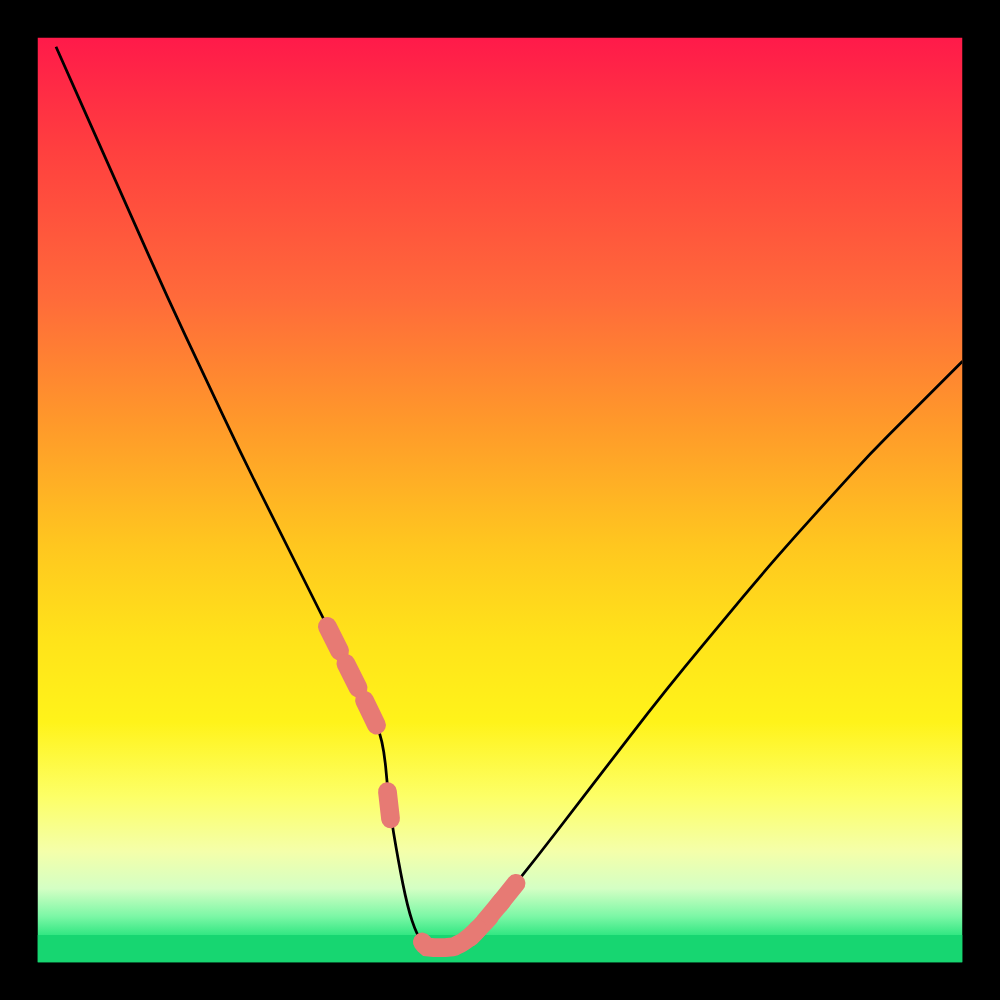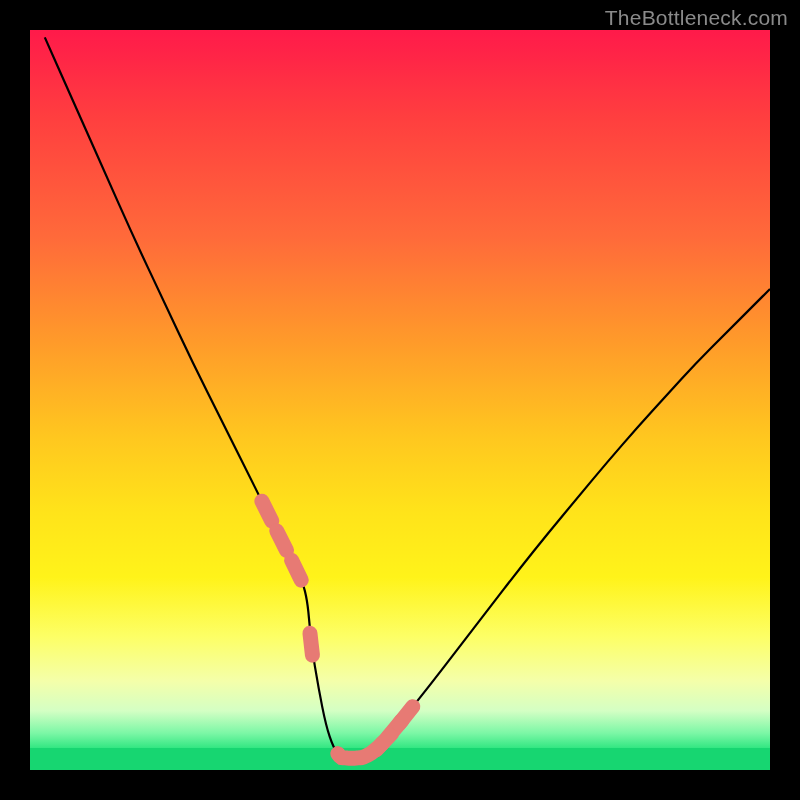--- a/index.html
+++ b/index.html
@@ -66,21 +66,20 @@
   svg.curve {
     position: absolute;
     inset: 0;
   }
 </style>
 </head>
 <body>
 
 <div class="stage">
 
-  <div class="watermark">TheBottleneck.com</div>
 
   <div class="plot-area">
     <div class="gradient-bg"></div>
     <div class="green-bar"></div>
 
     <svg class="curve" viewBox="0 0 740 740" preserveAspectRatio="none">
       <path id="main-curve" fill="none" stroke="#000" stroke-width="2.2" d="M 14.8 7.399999999999977 Q 14.8 7.399999999999977 29.6 40.69999999999999 Q 44.4 74 59.2 107.29999999999995 Q 74 140.5999999999999 88.80000000000001 173.89999999999998 Q 103.60000000000001 207.20000000000005 118.4 238.65 Q 133.2 270.09999999999997 148 301.54999999999995 Q 162.8 332.99999999999994 177.60000000000002 362.6 Q 192.4 392.20000000000005 207.2 421.8 Q 222 451.4 229.4 466.2 Q 236.8 481 244.20000000000002 495.8 Q 251.60000000000002 510.6 259 525.4000000000001 Q 266.4 540.2 271.58 551.3 Q 276.76 562.4 278.98 588.3 Q 281.2 614.2 284.9 636.4000000000001 Q 288.6 658.6 292.3 677.1 Q 296 695.6 299.7 706.7 Q 303.4 717.8 307.1 722.6099999999999 Q 310.8 727.42 314.5 727.79 Q 318.2 728.16 321.9 728.16 Q 325.6 728.16 329.3 727.79 Q 333 727.42 336.70000000000005 725.5699999999999 Q 340.40000000000003 723.72 344.1 720.76 Q 347.79999999999995 717.8 351.5 714.0999999999999 Q 355.2 710.4 362.6 701.52 Q 370 692.64 384.8 674.14 Q 399.6 655.64 414.4 636.4 Q 429.2 617.16 444 597.9200000000001 Q 458.8 578.6800000000001 473.6 559.44 Q 488.40000000000003 540.2 503.20000000000005 521.7 Q 518 503.2 532.8 485.44 Q 547.6 467.68 562.4000000000001 449.91999999999996 Q 577.2 432.15999999999997 592 415.14 Q 606.8 398.12 621.5999999999999 381.84000000000003 Q 636.4 365.56 651.2 349.28 Q 666 332.99999999999994 680.8 318.2 Q 695.5999999999999 303.40000000000003 710.3999999999999 288.6 Q 725.1999999999999 273.8 732.5999999999999 266.4 T 740 259"></path>
       <g id="markers">
           <line x1="231.88065044950045" y1="471.16130089900093" x2="241.71934955049957" y2="490.83869910099907" stroke="#e77a74" stroke-width="15" stroke-linecap="round"></line>
           <line x1="246.6806504495005" y1="500.76130089900096" x2="256.51934955049956" y2="520.4386991009991" stroke="#e77a74" stroke-width="15" stroke-linecap="round"></line>

